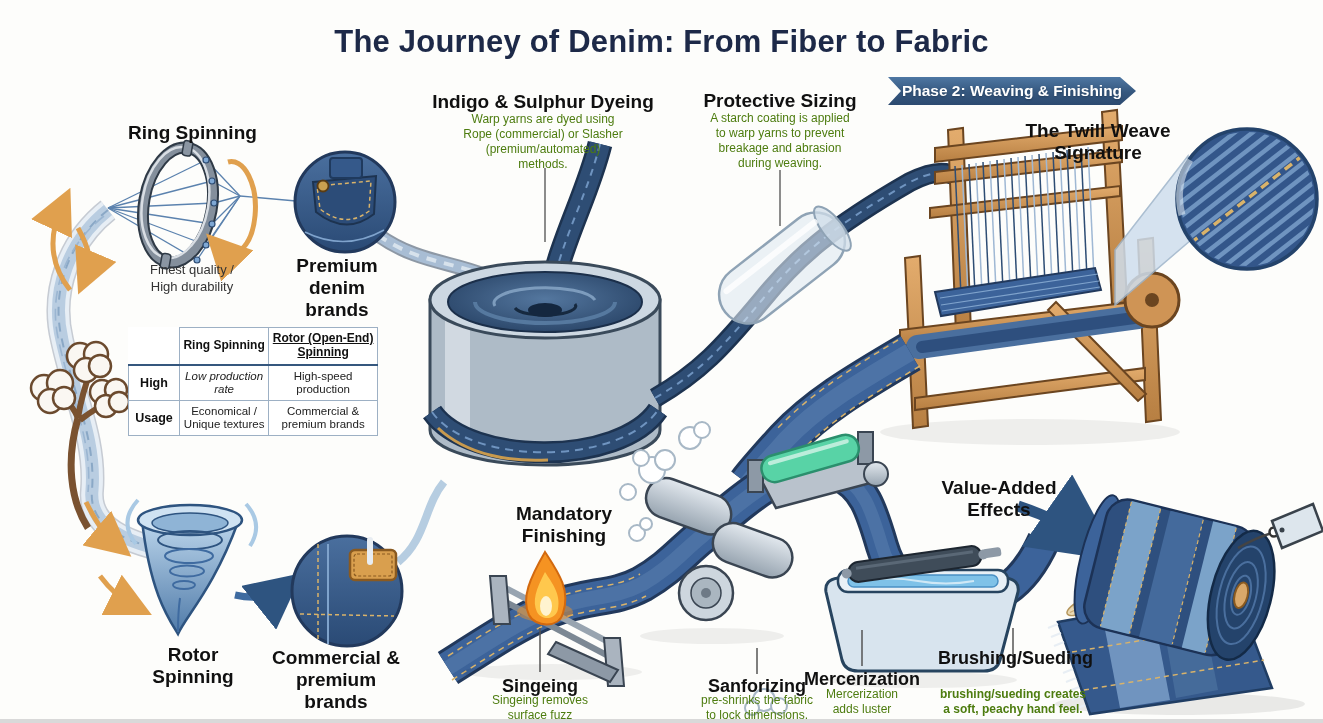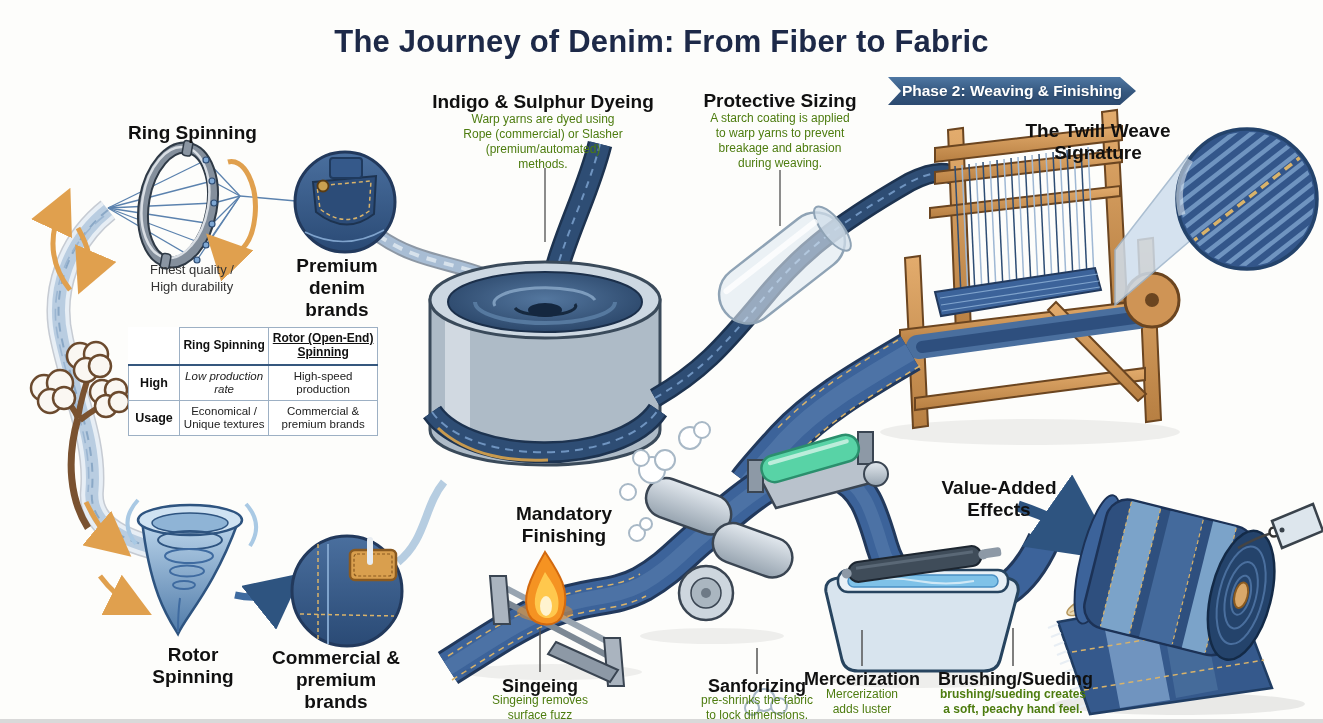--- a/index.html
+++ b/index.html
@@ -455,21 +455,21 @@
 surface fuzz</div>
 
 <div class="txt h3" style="left:698px;top:676px;width:118px;">Sanforizing</div>
 <div class="txt cap" style="left:686px;top:693px;width:142px;">pre-shrinks the fabric
 to lock dimensions.</div>
 
 <div class="txt h3" style="left:804px;top:669px;width:116px;">Mercerization</div>
 <div class="txt cap" style="left:814px;top:687px;width:96px;">Mercerization
 adds luster</div>
 
-<div class="txt h3" style="left:938px;top:669px;width:150px;">Brushing/Sueding</div>
+<div class="txt h3" style="left:938px;top:648px;width:150px;">Brushing/Sueding</div>
 <div class="txt cap" style="left:926px;top:687px;width:174px;font-weight:bold;">brushing/sueding creates
 a soft, peachy hand feel.</div>
 
 <table class="cmp">
   <thead>
     <tr>
       <th class="corner"></th>
       <th style="white-space:pre-line;">Ring Spinning</th>
       <th style="white-space:pre-line;text-decoration:underline;">Rotor (Open-End)
 Spinning</th>

